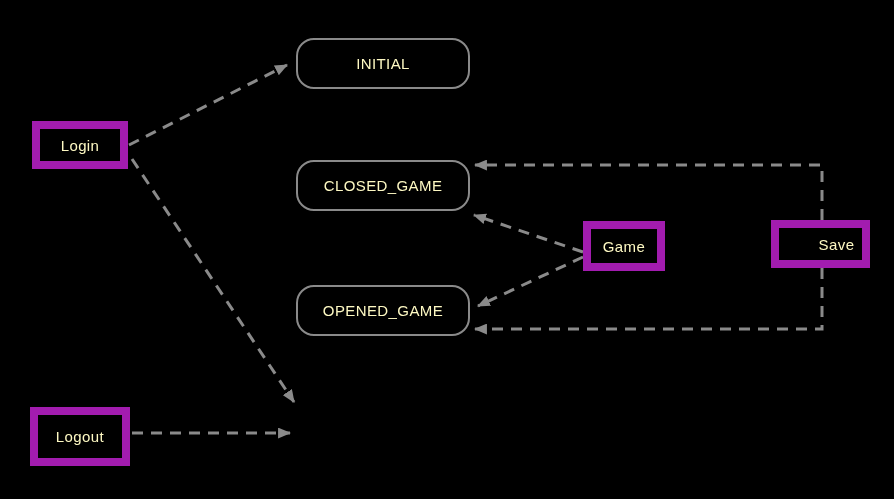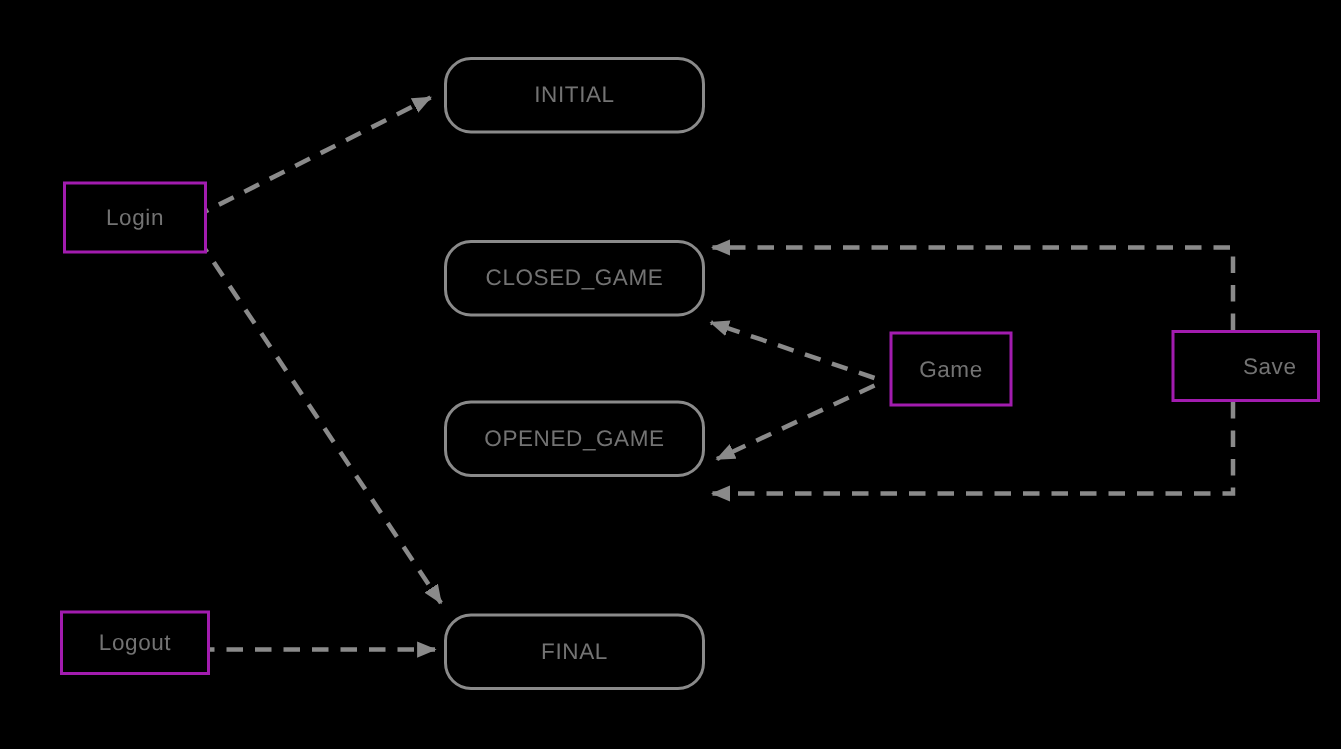--- a/index.html
+++ b/index.html
@@ -22,41 +22,40 @@
     width: 894px;
     height: 499px;
   }
   .node {
     position: absolute;
     display: flex;
     align-items: center;
     justify-content: center;
     box-sizing: border-box;
     background: #000000;
-    color: #737373;
+    color: #fef9c3;
     font-size: 15px;
     letter-spacing: 0.4px;
     white-space: nowrap;
   }
   .node.rounded {
     border: 2.5px solid #8a8a8a;
     border-radius: 18px;
     width: 174px;
     height: 51px;
   }
   .node.rect {
-    border: 2px solid #a21caf;
-    margin-left: 10px;
+    border: 8px solid #a21caf;
   }
   #node-initial     { left: 296px; top: 38px;  }
   #node-closed-game { left: 296px; top: 160px; }
-  #node-opened-game { left: 296px; top: 267px; }
+  #node-opened-game { left: 296px; top: 285px; }
   #node-final       { left: 296px; top: 409px; }
   #node-login  { left: 32px;  top: 121px; width: 96px;  height: 48px; }
-  #node-logout { left: 30px;  top: 407px; width: 100px; height: 43px; }
+  #node-logout { left: 30px;  top: 407px; width: 100px; height: 59px; }
   #node-game   { left: 583px; top: 221px; width: 82px; height: 50px; }
   #node-save   { left: 771px; top: 220px; width: 99px;  height: 48px; padding-left: 32px; }
 </style>
 </head>
 <body>
 
 <div id="canvas">
 
   <svg id="edges" width="894" height="499" viewBox="0 0 894 499" xmlns="http://www.w3.org/2000/svg">
     <defs>
@@ -80,23 +79,20 @@
   </div>
 
   <div class="node rounded" id="node-closed-game">
     <span>CLOSED_GAME</span>
   </div>
 
   <div class="node rounded" id="node-opened-game">
     <span>OPENED_GAME</span>
   </div>
 
-  <div class="node rounded" id="node-final">
-    <span>FINAL</span>
-  </div>
 
   <div class="node rect" id="node-login">
     <span>Login</span>
   </div>
 
   <div class="node rect" id="node-logout">
     <span>Logout</span>
   </div>
 
   <div class="node rect" id="node-game">

